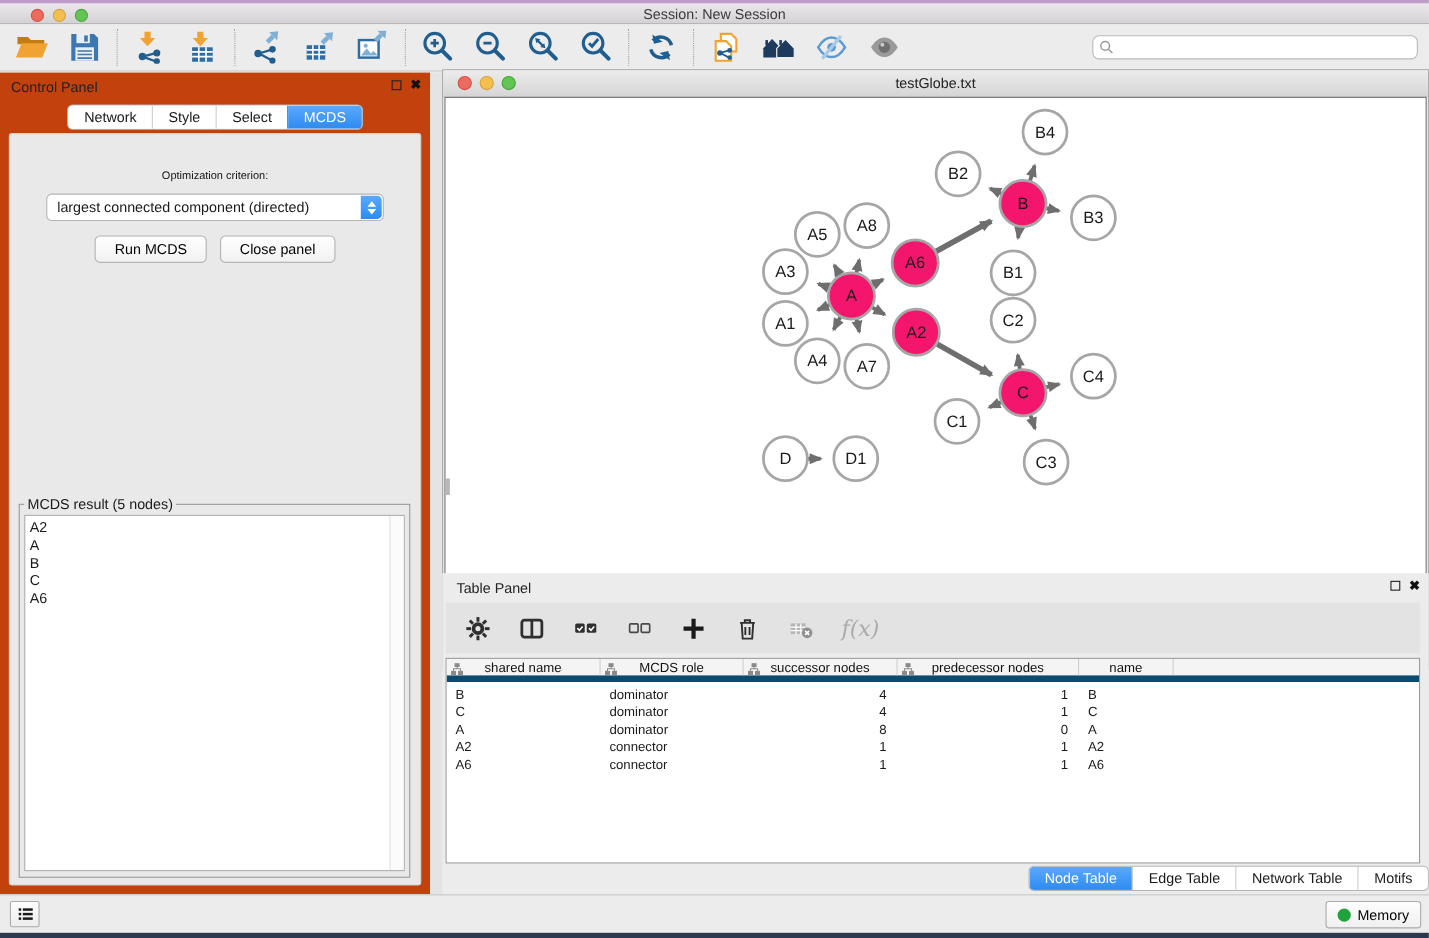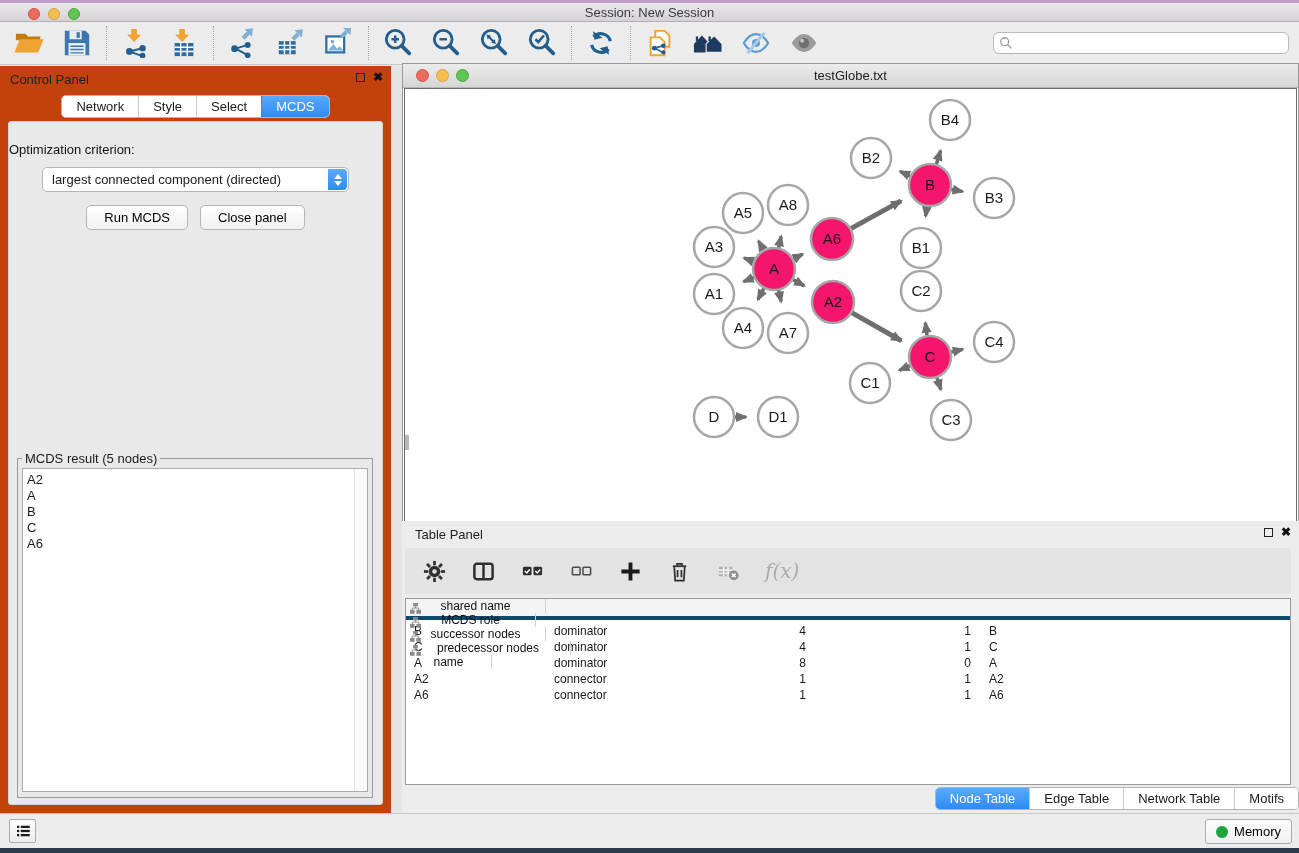--- a/index.html
+++ b/index.html
@@ -40,21 +40,21 @@
   .panel-winbtns { position:absolute; right:8px; top:6px; display:flex; gap:8px; align-items:center; }
   .win-float { width:9px; height:9px; border:1.5px solid #222; display:inline-block; background:transparent; cursor:pointer; }
   .win-close { font-size:12px; font-weight:bold; color:#111; line-height:10px; cursor:pointer; }
   #cp-tabs { position:relative; display:flex; justify-content:center; margin-top:3px; }
   .segGroup { display:flex; border:1px solid #b3b3b3; border-radius:5px; overflow:hidden; background:#fff; }
   .seg { padding:3px 14px; font-size:13px; color:#1a1a1a; border-left:1px solid #ccc; cursor:pointer; background:#fff; }
   .seg:first-child { border-left:none; }
   .seg.active { background:linear-gradient(#5aa9fd,#2e8bf1); color:#fff; border-left-color:#2e8bf1; }
   #cp-content { position:absolute; left:8px; right:8px; top:55px; bottom:8px;
     background:#e9e9e9; border:1px solid #d2d2d2; border-radius:3px; }
-  #opt-label { text-align:left; margin-top:20px; font-size:13px; color:#111; }
+  #opt-label { text-align:center; margin-top:33px; font-size:10px; color:#111; }
   #opt-select { position:relative; margin:10px 33px 0 33px; height:25px; background:#fff;
     border:1px solid #b6b6b6; border-radius:5px; display:flex; align-items:center;
     padding-left:9px; font-size:13px; cursor:pointer; }
   #opt-stepper { position:absolute; right:1px; top:1px; bottom:1px; width:19px;
     background:linear-gradient(#5aa9fd,#2e8bf1); border-radius:0 4px 4px 0;
     display:flex; flex-direction:column; align-items:center; justify-content:center; gap:2px; }
   .tri-up { width:0; height:0; border-left:4px solid transparent; border-right:4px solid transparent; border-bottom:5px solid #fff; }
   .tri-down { width:0; height:0; border-left:4px solid transparent; border-right:4px solid transparent; border-top:5px solid #fff; }
   #cp-buttons { display:flex; justify-content:center; gap:12px; margin-top:13px; }
   .mac-btn { background:linear-gradient(#ffffff,#f1f1f1); border:1px solid #b5b5b5;
@@ -90,21 +90,21 @@
   
   #table-panel { position:absolute; left:11px; top:455px; right:0; bottom:0; background:#ececec; }
   #tp-toolbar { position:absolute; left:3px; right:8px; top:27px; height:46px;
     background:#e3e3e3; display:flex; align-items:center; gap:23px; padding-left:17px; }
   .tpi { background:none; border:none; width:26px; height:26px; cursor:pointer; padding:1px; }
   .tpi svg { width:23px; height:23px; display:block; }
   #fx-label { font-style:italic; color:#ababab; font-size:20px;
     font-family:"DejaVu Serif", serif; background:none; border:none; cursor:default; }
   #tbl { position:absolute; left:3px; right:8px; top:77px; bottom:28px; background:#fff;
     border:1px solid #9b9b9b; overflow:hidden; font-size:12px; }
-  #t-head { display:flex; height:21px; background:#f4f4f4; border-bottom:4px solid #0c4a6e;flex-direction:column; }
+  #t-head { display:flex; height:21px; background:#f4f4f4; border-bottom:6px solid #0c4a6e; }
   .th { position:relative; display:flex; align-items:center; justify-content:center;
     border-right:1px solid #cfcfcf; font-size:12px; color:#111; cursor:pointer; }
   .th-ic { position:absolute; left:4px; top:4px; }
   #t-body { padding-top:3px; }
   .tr { display:flex; height:16px; cursor:default; }
   .td { padding:0 10px; overflow:hidden; white-space:nowrap; line-height:16px; }
   .td.right { text-align:right; }
   .td.left { text-align:left; padding-left:8px; }
   #tp-tabs { position:absolute; left:0; right:0; bottom:3px; display:flex; justify-content:flex-end; }
 

